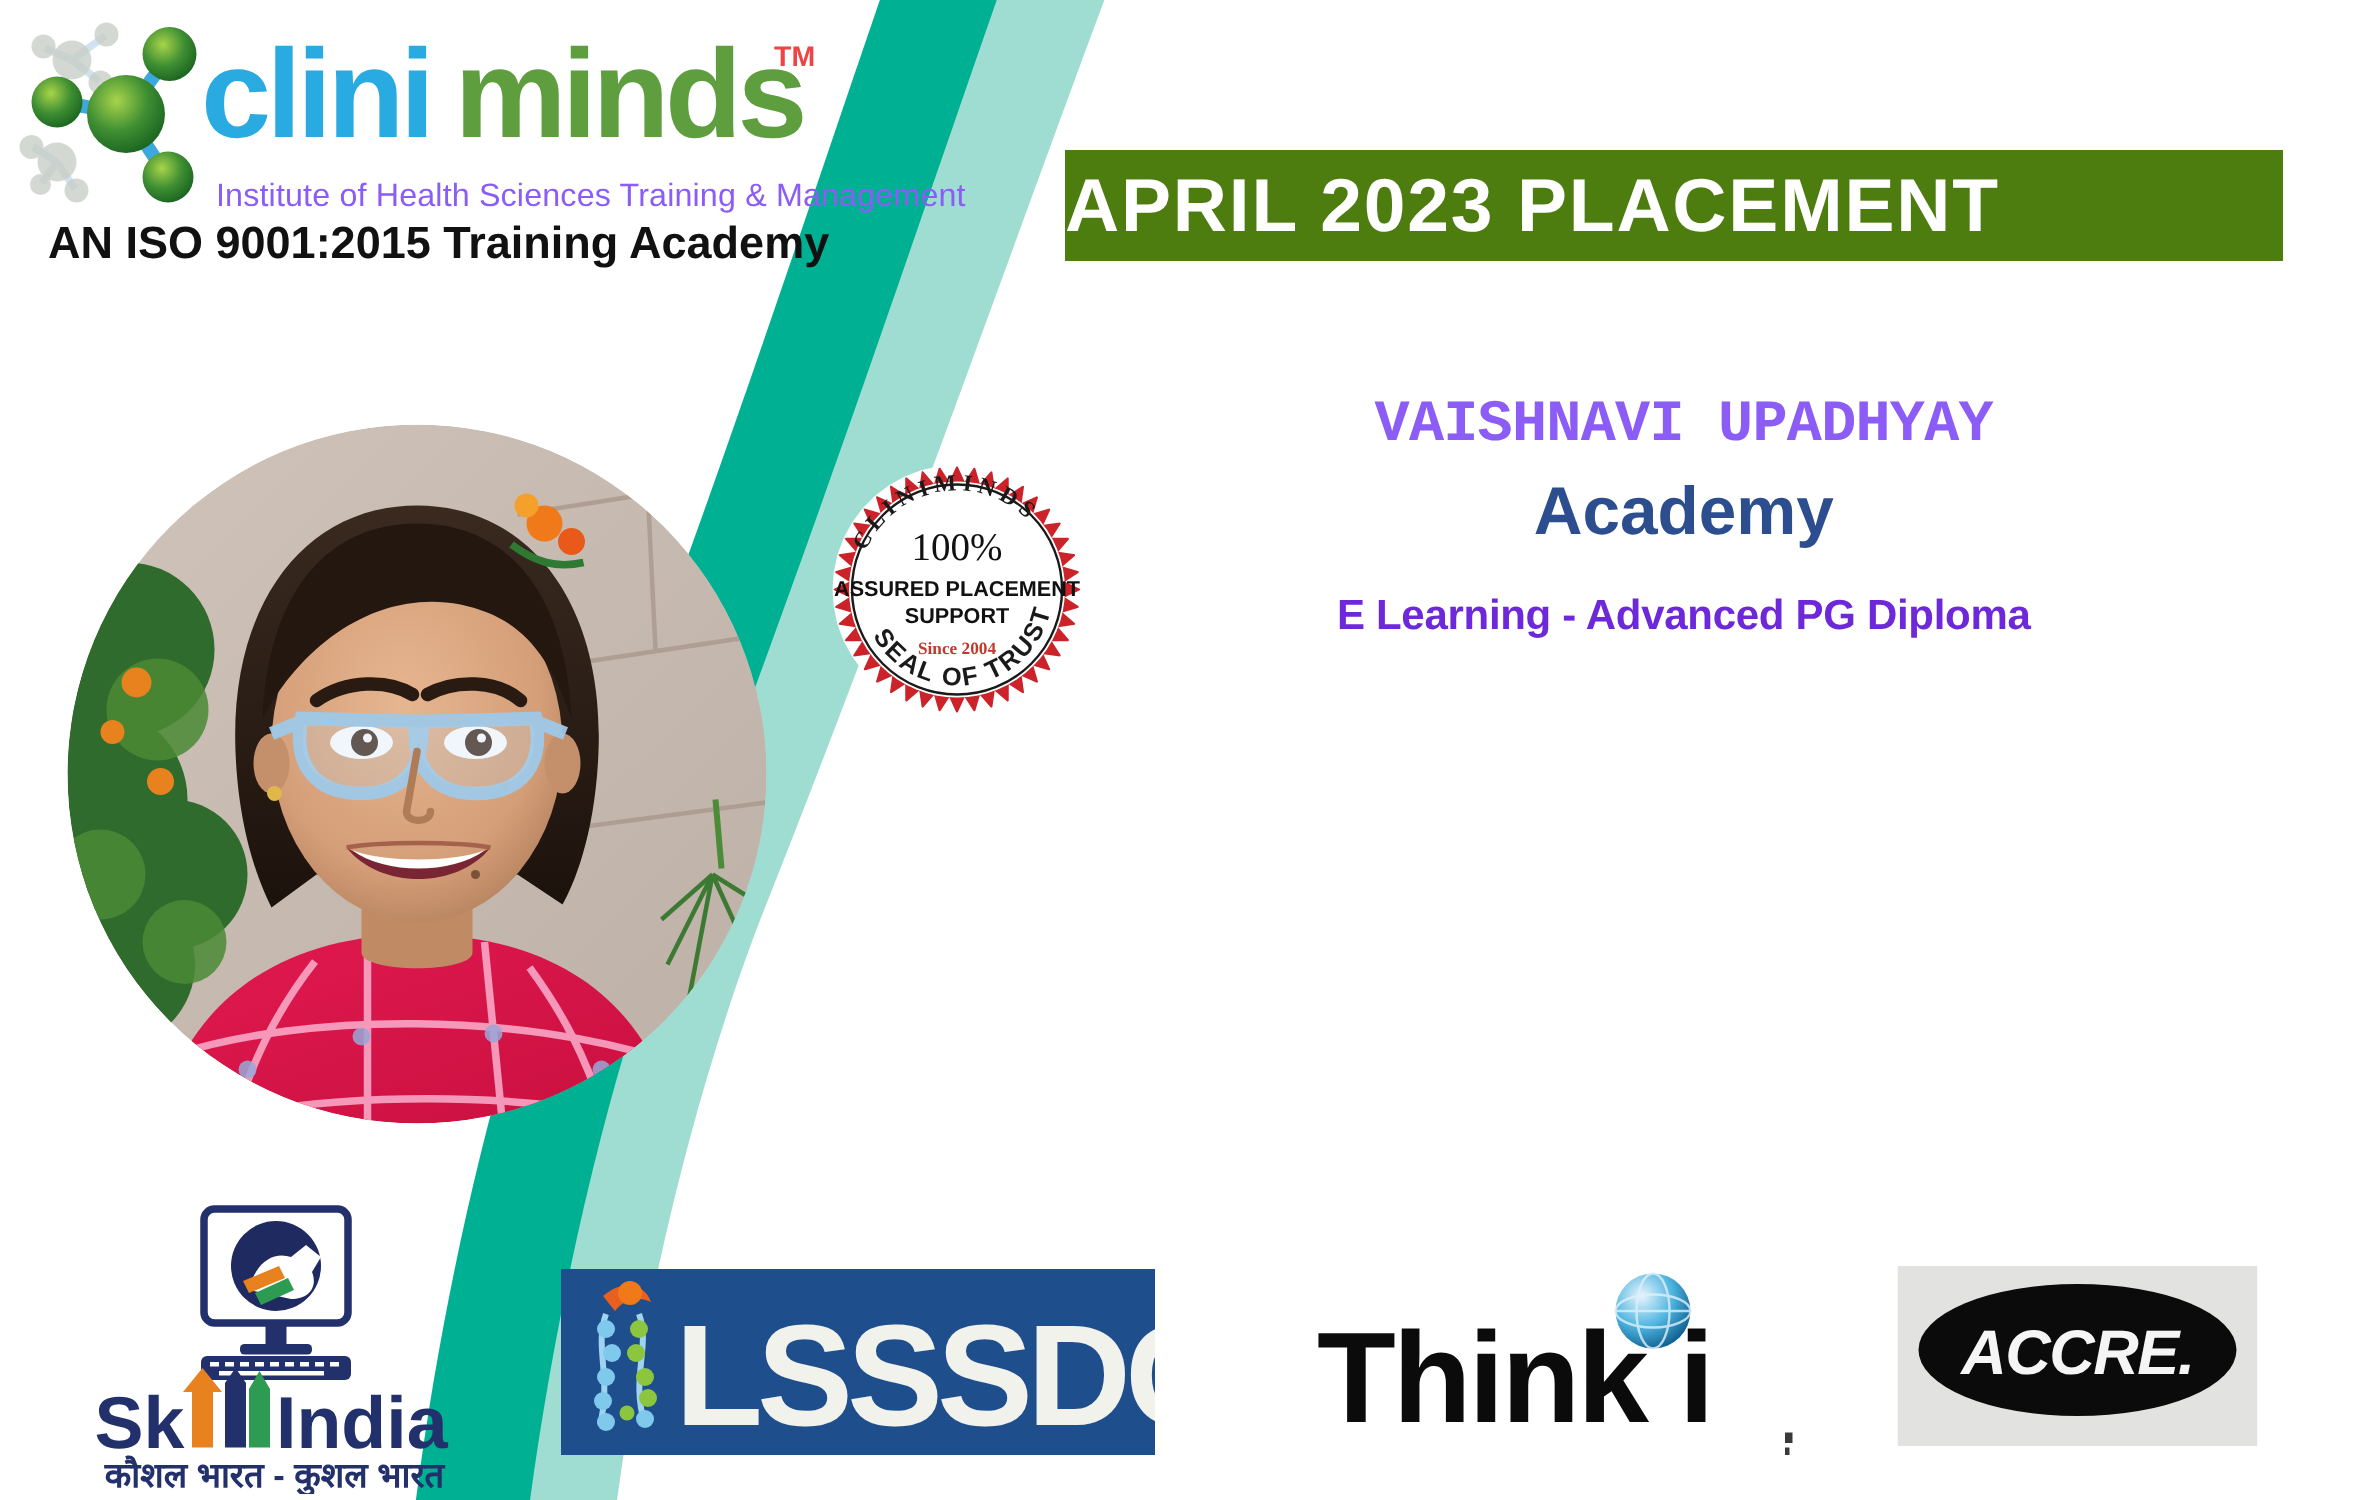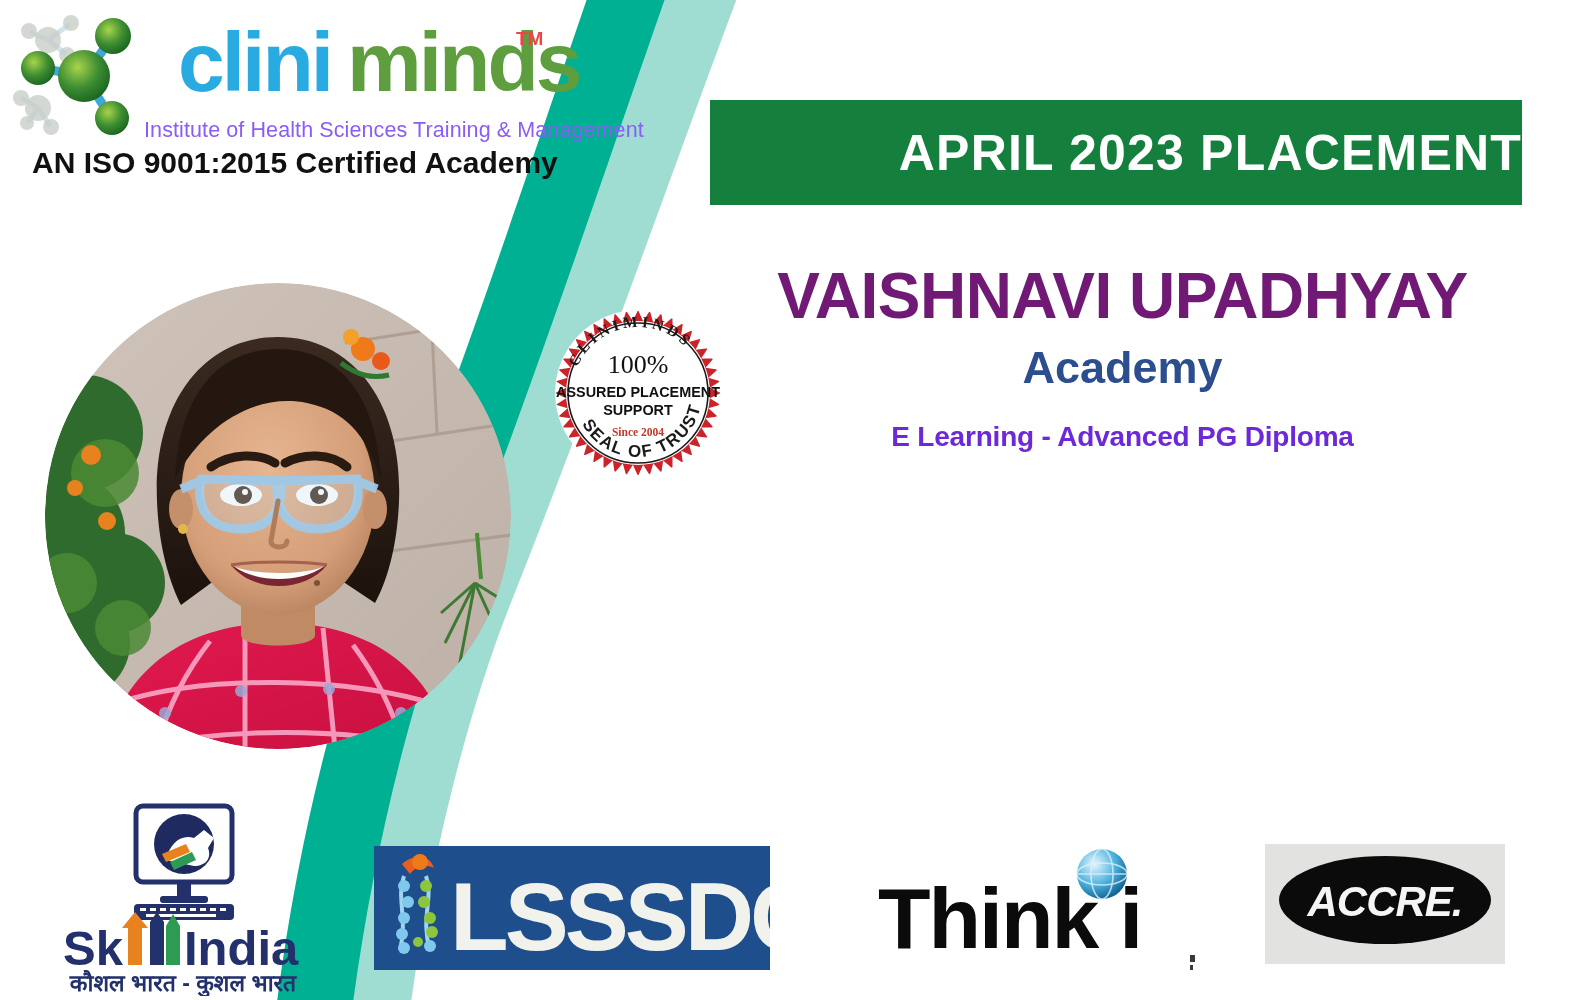--- a/index.html
+++ b/index.html
@@ -6,40 +6,40 @@
   body{width:1582px;height:1000px;overflow:hidden;font-family:"Liberation Sans",sans-serif;}
   #stage{position:relative;width:1582px;height:1000px;background:#ffffff;overflow:hidden;}
 
   
   .swoosh{position:absolute;left:0;top:0;width:1582px;height:1000px;pointer-events:none;}
 
   
   .logo-block{position:absolute;left:8px;top:6px;width:540px;height:180px;}
   .logo-mol{position:absolute;left:0;top:4px;width:130px;height:136px;}
   .logo-word{position:absolute;left:126px;top:14px;font-size:84px;font-weight:bold;letter-spacing:-3px;line-height:1;}
-  .lw-clini{color:#29ABE2;margin-left:44px;}
+  .lw-clini{color:#29ABE2;}
   .lw-minds{color:#5E9E3F;margin-left:16px;}
   .logo-tm{position:absolute;left:508px;top:22px;font-size:19px;font-weight:bold;color:#ef4444;}
   .logo-sub{position:absolute;left:136px;top:112px;font-size:21.5px;color:#8b5cf6;letter-spacing:.1px;white-space:nowrap;}
   .logo-iso{position:absolute;left:24px;top:140px;font-size:30px;font-weight:bold;color:#111;white-space:nowrap;}
 
   
-  .banner{position:absolute;left:710px;top:100px;width:812px;height:105px;background:#15803d;display:flex;align-items:center;justify-content:flex-end;}
+  .banner{position:absolute;left:710px;top:100px;width:812px;height:74px;background:#4d7c0f;display:flex;align-items:center;justify-content:flex-start;}
   .banner-text{color:#ffffff;font-size:50px;font-weight:bold;letter-spacing:1.2px;white-space:nowrap;}
 
   
   .photo{position:absolute;left:45px;top:283px;width:466px;height:466px;border-radius:50%;overflow:hidden;}
   .photo svg{display:block;}
 
   
   .seal{position:absolute;left:548px;top:303px;width:180px;height:180px;}
 
   
   .rcol{position:absolute;left:690px;top:262px;width:865px;text-align:center;}
-  .cand-name{font-size:64px;font-weight:bold;color:#701a75;letter-spacing:-.5px;line-height:1.08;white-space:nowrap;}
+  .cand-name{font-size:39px;font-weight:bold;color:#8b5cf6;letter-spacing:-.5px;line-height:1.08;white-space:nowrap;font-family:Liberation Mono, monospace;}
   .cand-degree{margin-top:14px;font-size:45px;font-weight:bold;color:#2D4E8E;line-height:1;}
   .job-title{margin-top:66px;font-size:46px;font-weight:bold;color:#15263B;line-height:1.28;letter-spacing:-.3px;}
   .course{margin-top:28px;font-size:28px;font-weight:bold;color:#6d28d9;line-height:1.34;letter-spacing:-.2px;}
 
   
   .skill{position:absolute;left:58px;top:800px;width:250px;height:196px;}
   .lsssdc{position:absolute;left:374px;top:846px;width:396px;height:124px;}
   .thinki{position:absolute;left:832px;top:838px;width:330px;height:150px;}
   .accre{position:absolute;left:1265px;top:844px;width:240px;height:120px;}
   .dotmark{position:absolute;left:1190px;top:955px;width:5px;height:16px;}
@@ -90,21 +90,21 @@
         </radialGradient>
         <circle cx="76" cy="66" r="26" fill="url(#gsph)"></circle>
         <circle cx="30" cy="58" r="17" fill="url(#gsph)"></circle>
         <circle cx="105" cy="26" r="18" fill="url(#gsph)"></circle>
         <circle cx="104" cy="108" r="17" fill="url(#gsph)"></circle>
       </g>
     </svg>
     <div class="logo-word"><span class="lw-clini">clini</span><span class="lw-minds">minds</span></div>
     <div class="logo-tm">TM</div>
     <div class="logo-sub">Institute of Health Sciences Training &amp; Management</div>
-    <div class="logo-iso">AN ISO 9001:2015 Certified Academy</div>
+    <div class="logo-iso">AN ISO 9001:2015 Training Academy</div>
   </div>
 
   <div class="banner">
     <span class="banner-text">APRIL 2023 PLACEMENT</span>
   </div>
 
   <div class="photo">
     <svg width="466" height="466" viewBox="0 0 466 466">
       <defs>
         <clipPath id="circ">

